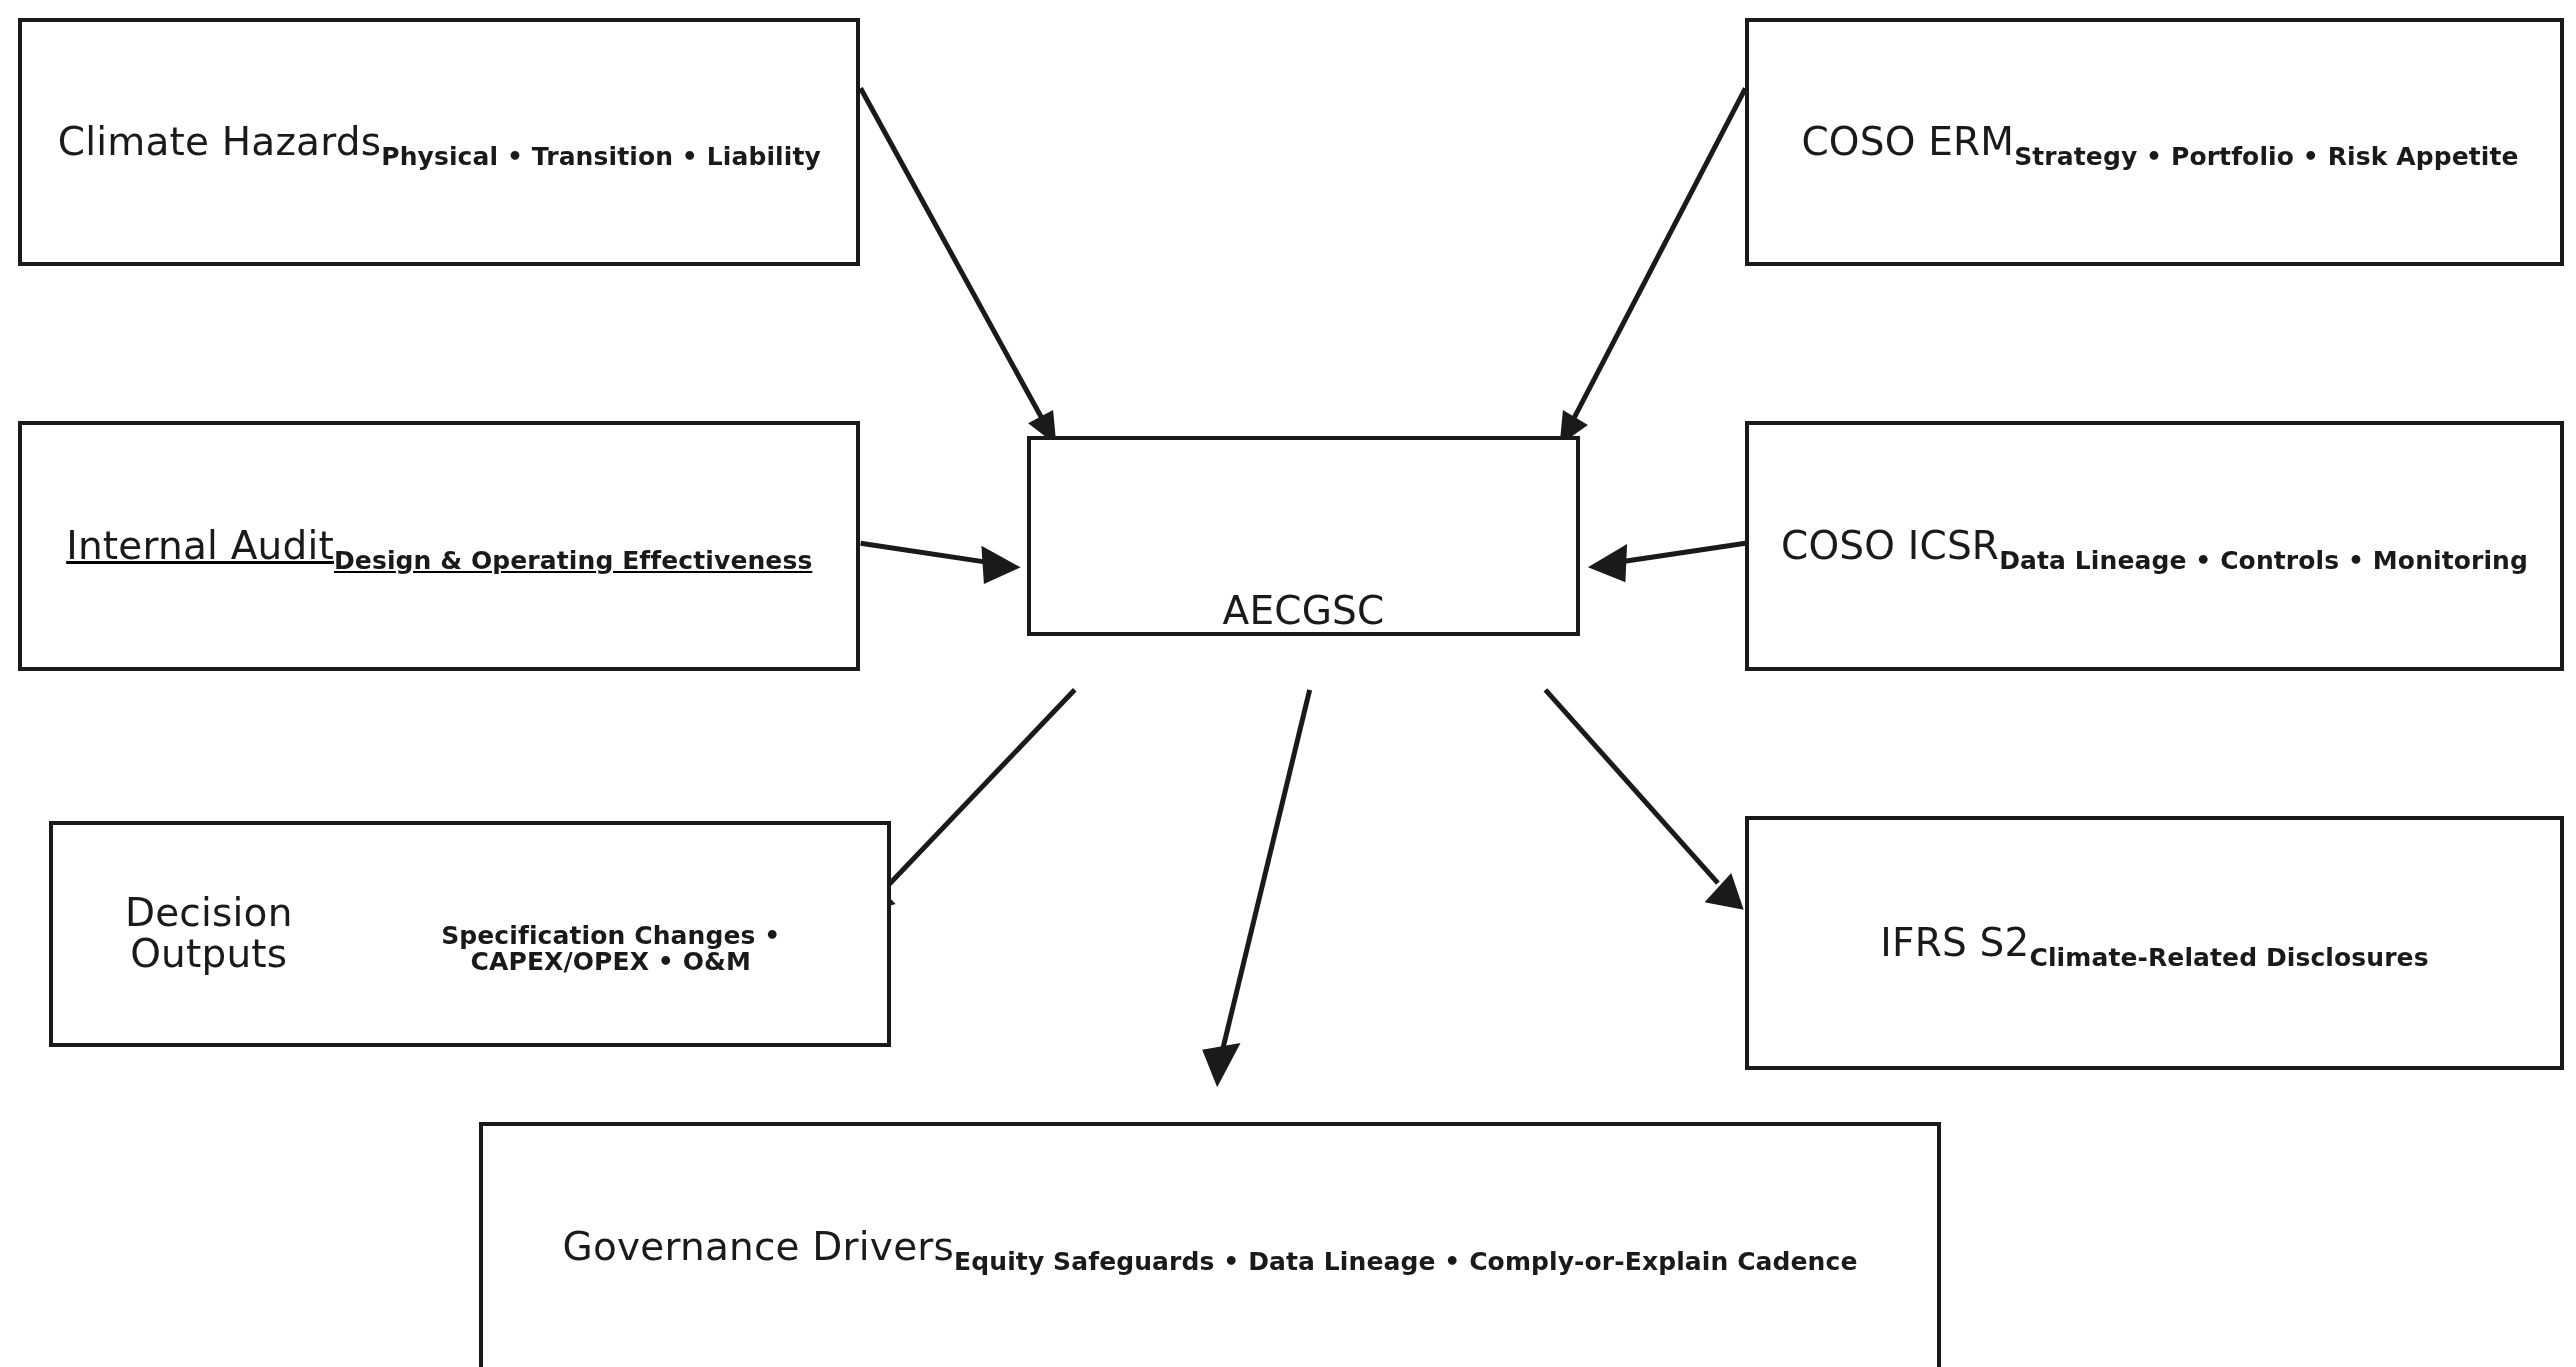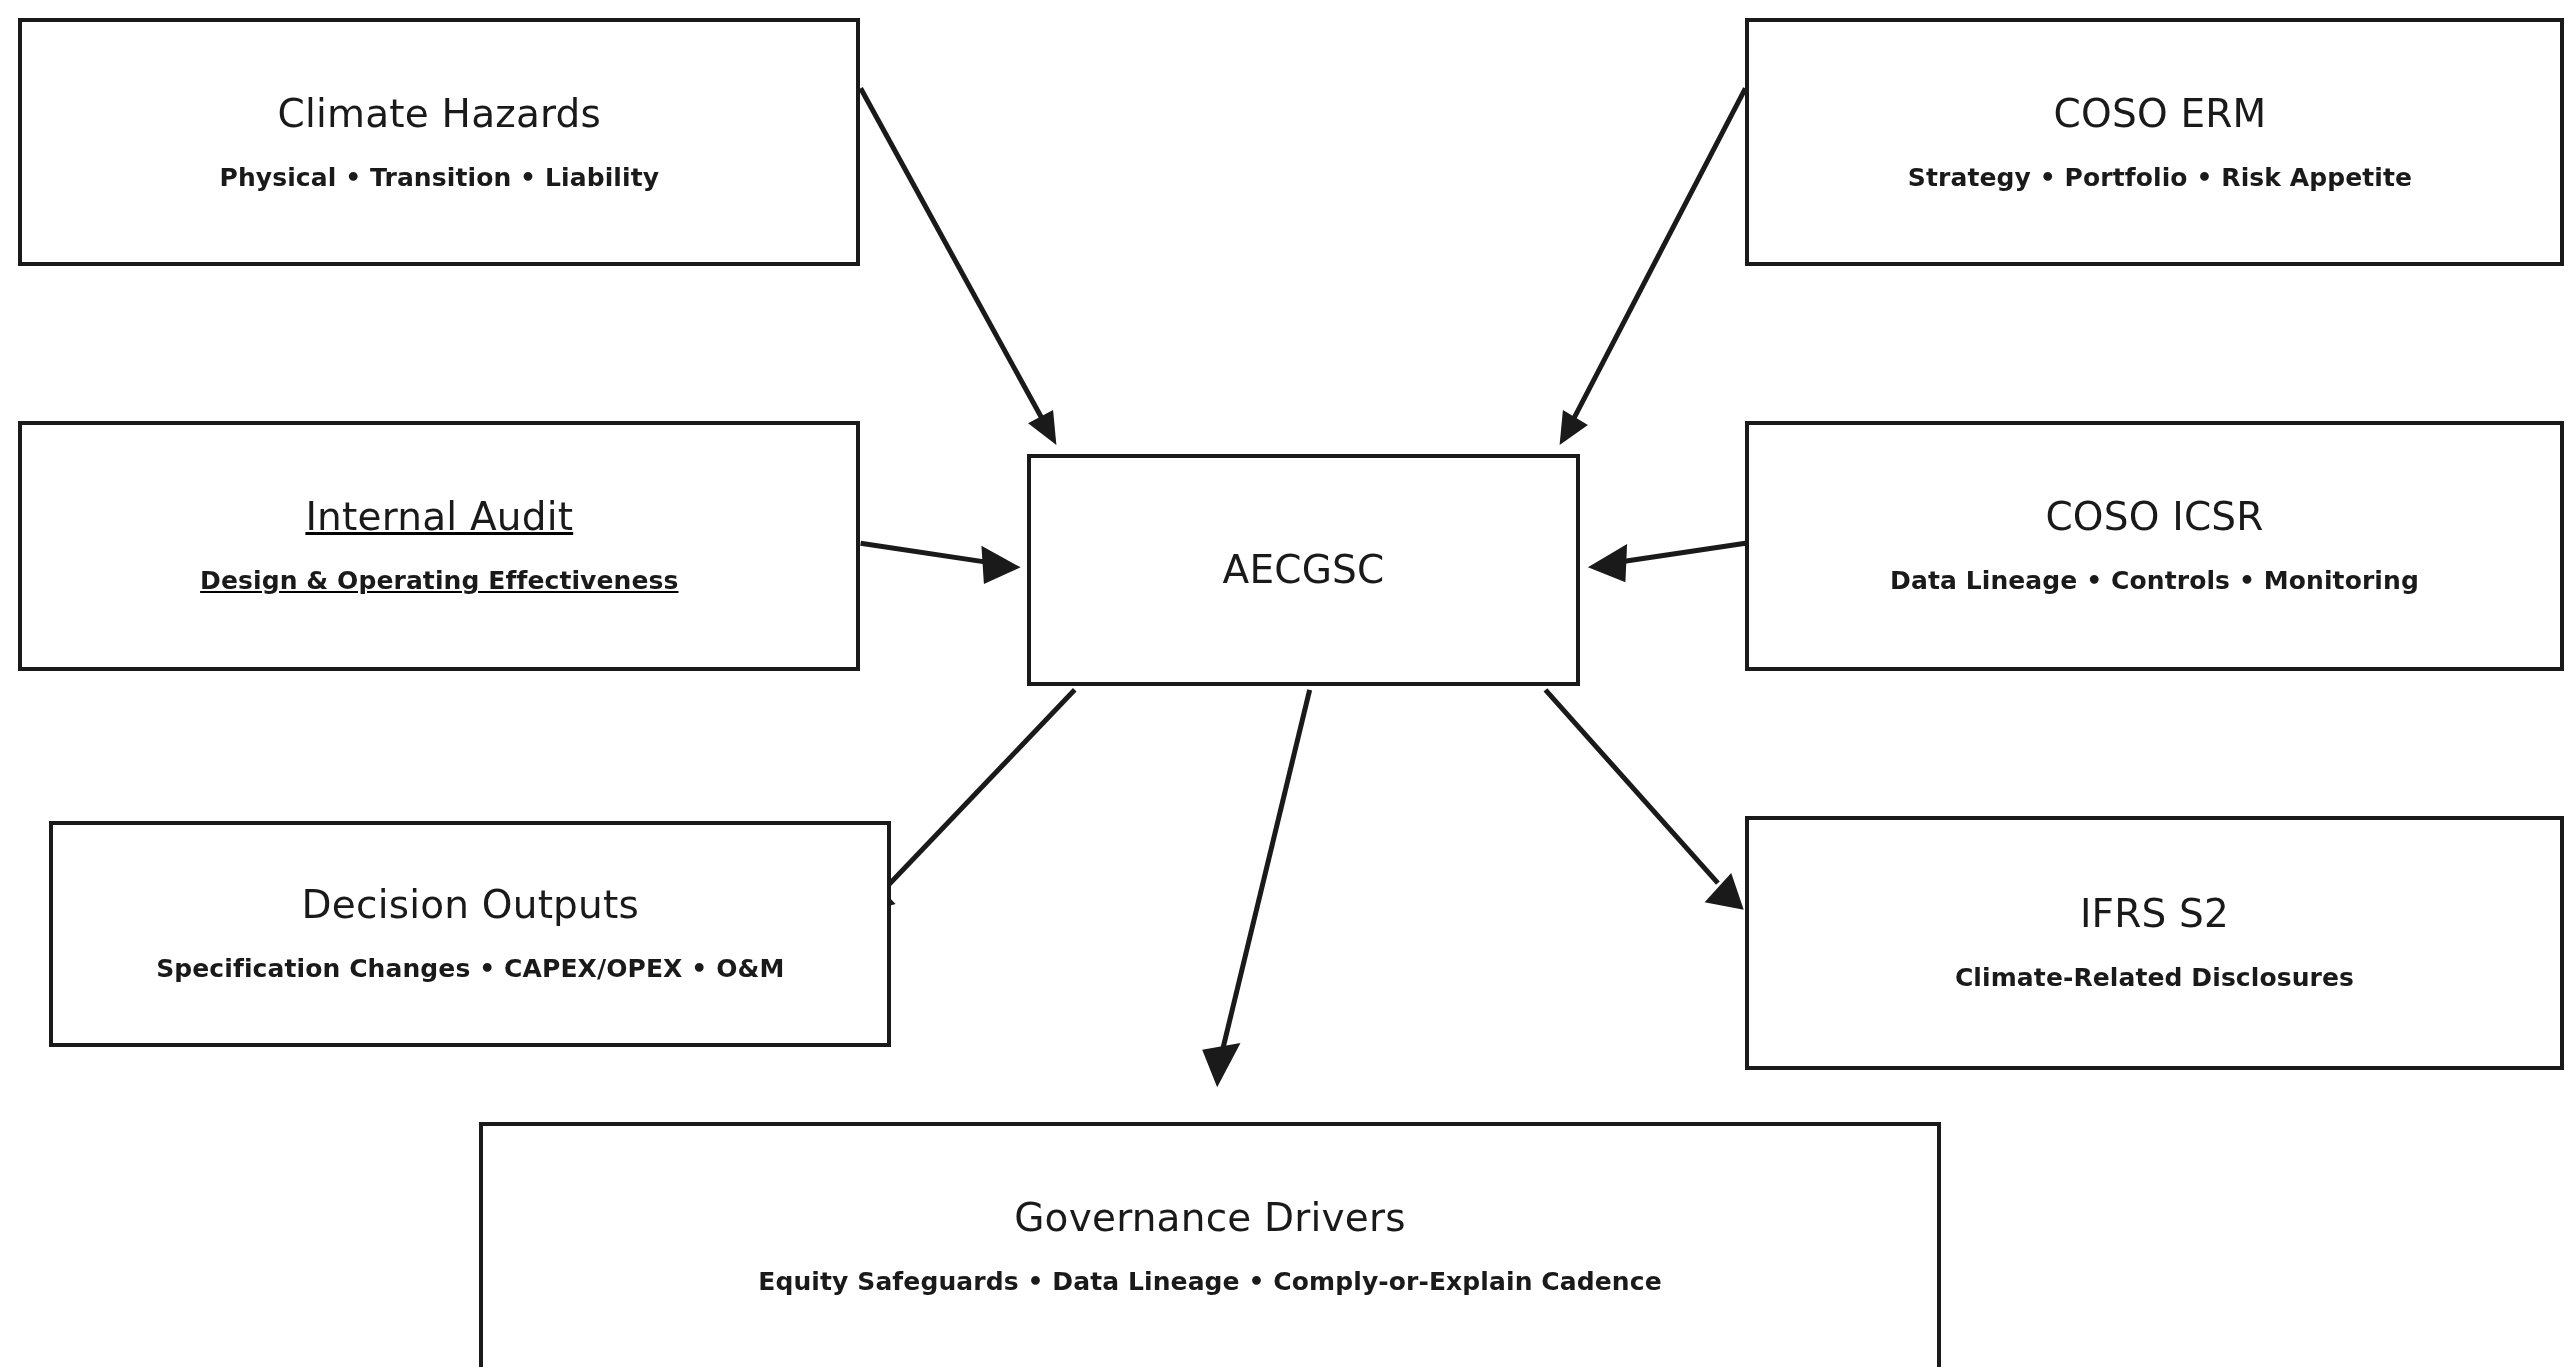--- a/index.html
+++ b/index.html
@@ -17,21 +17,21 @@
     height: 1368px;
     background: #ffffff;
     overflow: hidden;
   }
   .node {
     position: absolute;
     box-sizing: border-box;
     border: 4.2px solid #1a1a1a;
     background: #ffffff;
     display: flex;
-    flex-direction: column;
+    flex-direction: row;
     align-items: center;
     justify-content: center;
     text-align: center;
     padding: 0 15px;
   }
   .node-title {
     font-size: 39px;
     font-weight: 400;
     color: #1a1a1a;
     line-height: 1.05;
@@ -46,21 +46,21 @@
     letter-spacing: 0.1px;
   }
   .node-center .node-title {
     font-size: 39px;
     font-weight: 400;
   }
   
   #node-climate-hazards   { left: 18.3px;   top: 18.3px;   width: 842px; height: 248px; }
   #node-coso-erm          { left: 1745px; top: 18.3px;   width: 819px;  height: 248px; padding-left: 26px; }
   #node-internal-audit    { left: 18.3px;   top: 421px;  width: 842px; height: 250px; text-decoration: underline; }
-  #node-aecgsc            { left: 1027px; top: 454px;  width: 553px;  height: 232px; }
+  #node-aecgsc            { left: 1027px; top: 436px;  width: 553px;  height: 200px; align-items: flex-end; }
   #node-coso-icsr         { left: 1745px; top: 421px;  width: 819px;  height: 250px; }
   #node-decision-outputs  { left: 18.3px;   top: 821px;  width: 842px; height: 226px; margin-left: 31px; }
   #node-ifrs-s2           { left: 1745px; top: 816px;  width: 819px;  height: 254px; }
   #node-governance-drivers{ left: 479px;  top: 1100px; width: 1462px; height: 250px; margin-top: 22px; }
 
   #edges {
     position: absolute;
     left: 0;
     top: 0;
     width: 2576px;

